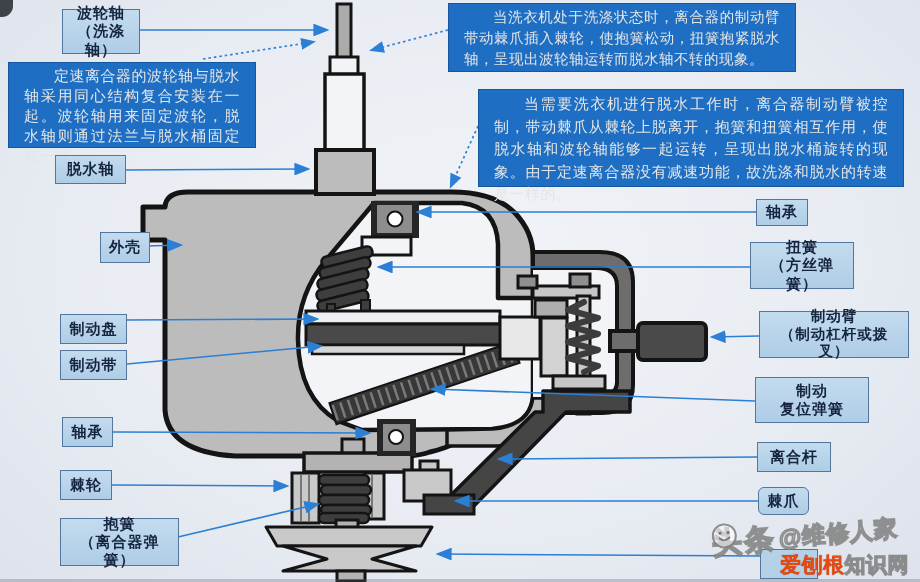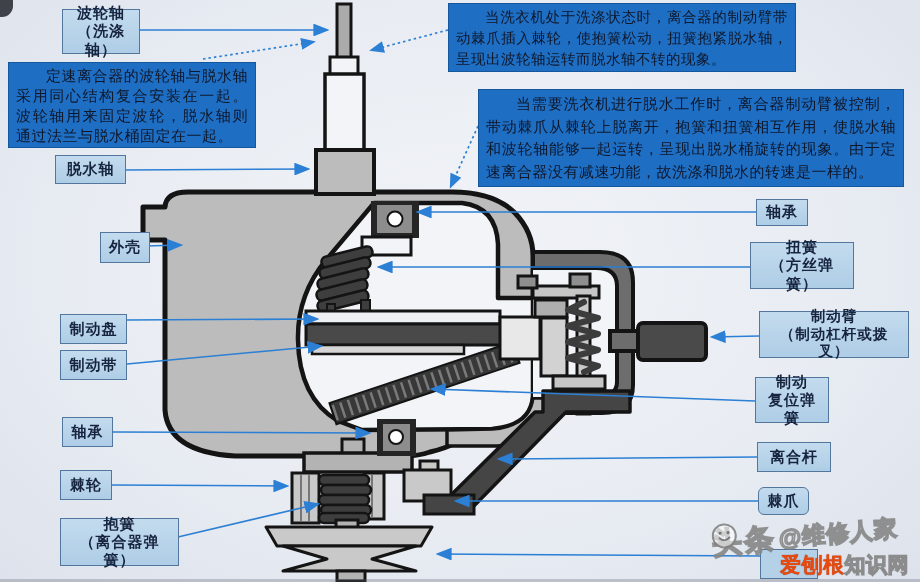--- a/index.html
+++ b/index.html
@@ -3,22 +3,22 @@
 <meta charset="utf-8">
 <style>
   html,body{margin:0;padding:0;background:#d8dce4;font-family:"Liberation Sans",sans-serif;}
   .stage{position:relative;width:920px;height:582px;overflow:hidden;
          background:radial-gradient(ellipse at 50% 45%, #f1f3f7 0%, #e9edf3 55%, #dde2ec 100%);}
   .stage svg{position:absolute;left:0;top:0;}
   .lbl{position:absolute;display:flex;align-items:center;justify-content:center;text-align:center;
        background:linear-gradient(180deg,#c3dbee,#aecde6);border:1.5px solid #53769c;
        color:#16243f;font-size:15px;font-weight:600;line-height:1.22;white-space:pre-line;
        box-sizing:border-box;padding:1px 7px;letter-spacing:1px;}
-  .para{position:absolute;background:#1e6fc4;border:1px solid #14579c;color:#0f172a;
-        font-size:15px;box-sizing:border-box;padding:3px 7px;text-indent:2em;
+  .para{position:absolute;background:#1e6fc4;border:1px solid #14579c;color:#e5e5e5;
+        font-size:15px;box-sizing:border-box;padding:3px 15px;text-indent:2em;
         letter-spacing:0.5px;text-align:justify;}
   #para1{line-height:20px;}
   #para2{line-height:21px;font-size:14.5px;}
   #para3{line-height:22.5px;}
   .wm1{position:absolute;left:712px;top:524px;display:flex;align-items:center;gap:3px;
        transform:rotate(-5deg);transform-origin:left center;pointer-events:none;}
   .wm1 .t{font-weight:700;color:rgba(255,255,255,0.38);-webkit-text-stroke:1.6px rgba(125,125,125,0.8);
           text-shadow:0 0 1px rgba(120,120,120,0.4);}
   .wm1 .t1{font-size:30px;letter-spacing:2px;}
   .wm1 .t2{font-size:23px;letter-spacing:1px;}
@@ -185,21 +185,21 @@
 <div class="lbl" style="left:60px;top:350px;width:67px;height:30px;">制动带</div>
 <div class="lbl" style="left:62px;top:417px;width:51px;height:30px;">轴承</div>
 <div class="lbl" style="left:60px;top:470px;width:52px;height:30px;">棘轮</div>
 <div class="lbl" style="left:60px;top:518px;width:119px;height:48px;">抱簧
 （离合器弹簧）</div>
 <div class="lbl" style="left:756px;top:199px;width:52px;height:27px;">轴承</div>
 <div class="lbl" style="left:750px;top:242px;width:104px;height:47px;">扭簧
 （方丝弹簧）</div>
 <div class="lbl" style="left:759px;top:311px;width:150px;height:47px;font-size:14.5px;">制动臂
 （制动杠杆或拨叉）</div>
-<div class="lbl" style="left:755px;top:377px;width:74px;height:46px;">制动
+<div class="lbl" style="left:755px;top:377px;width:114px;height:46px;">制动
 复位弹簧</div>
 <div class="lbl" style="left:757px;top:442px;width:74px;height:30px;text-align:center;">离合杆</div>
 <div class="lbl" style="left:758px;top:487px;width:51px;height:28px;border-radius:6px;">棘爪</div>
 
 <div class="hidden-box"></div>
 
 <div class="wm1">
   <span class="t t1">头条</span>
   <svg width="26" height="26" viewBox="0 0 26 26">
     <circle cx="13" cy="13" r="11.5" fill="rgba(255,255,255,0.55)" stroke="rgba(125,125,125,0.85)" stroke-width="2"></circle>

